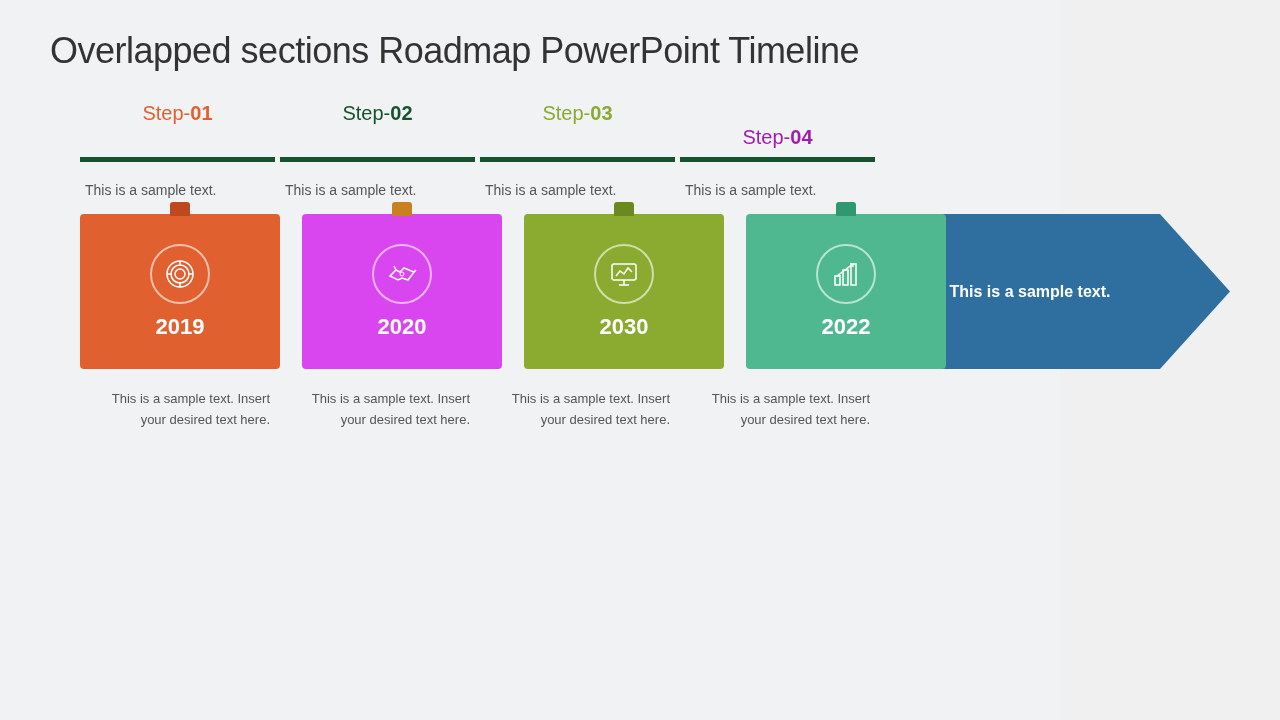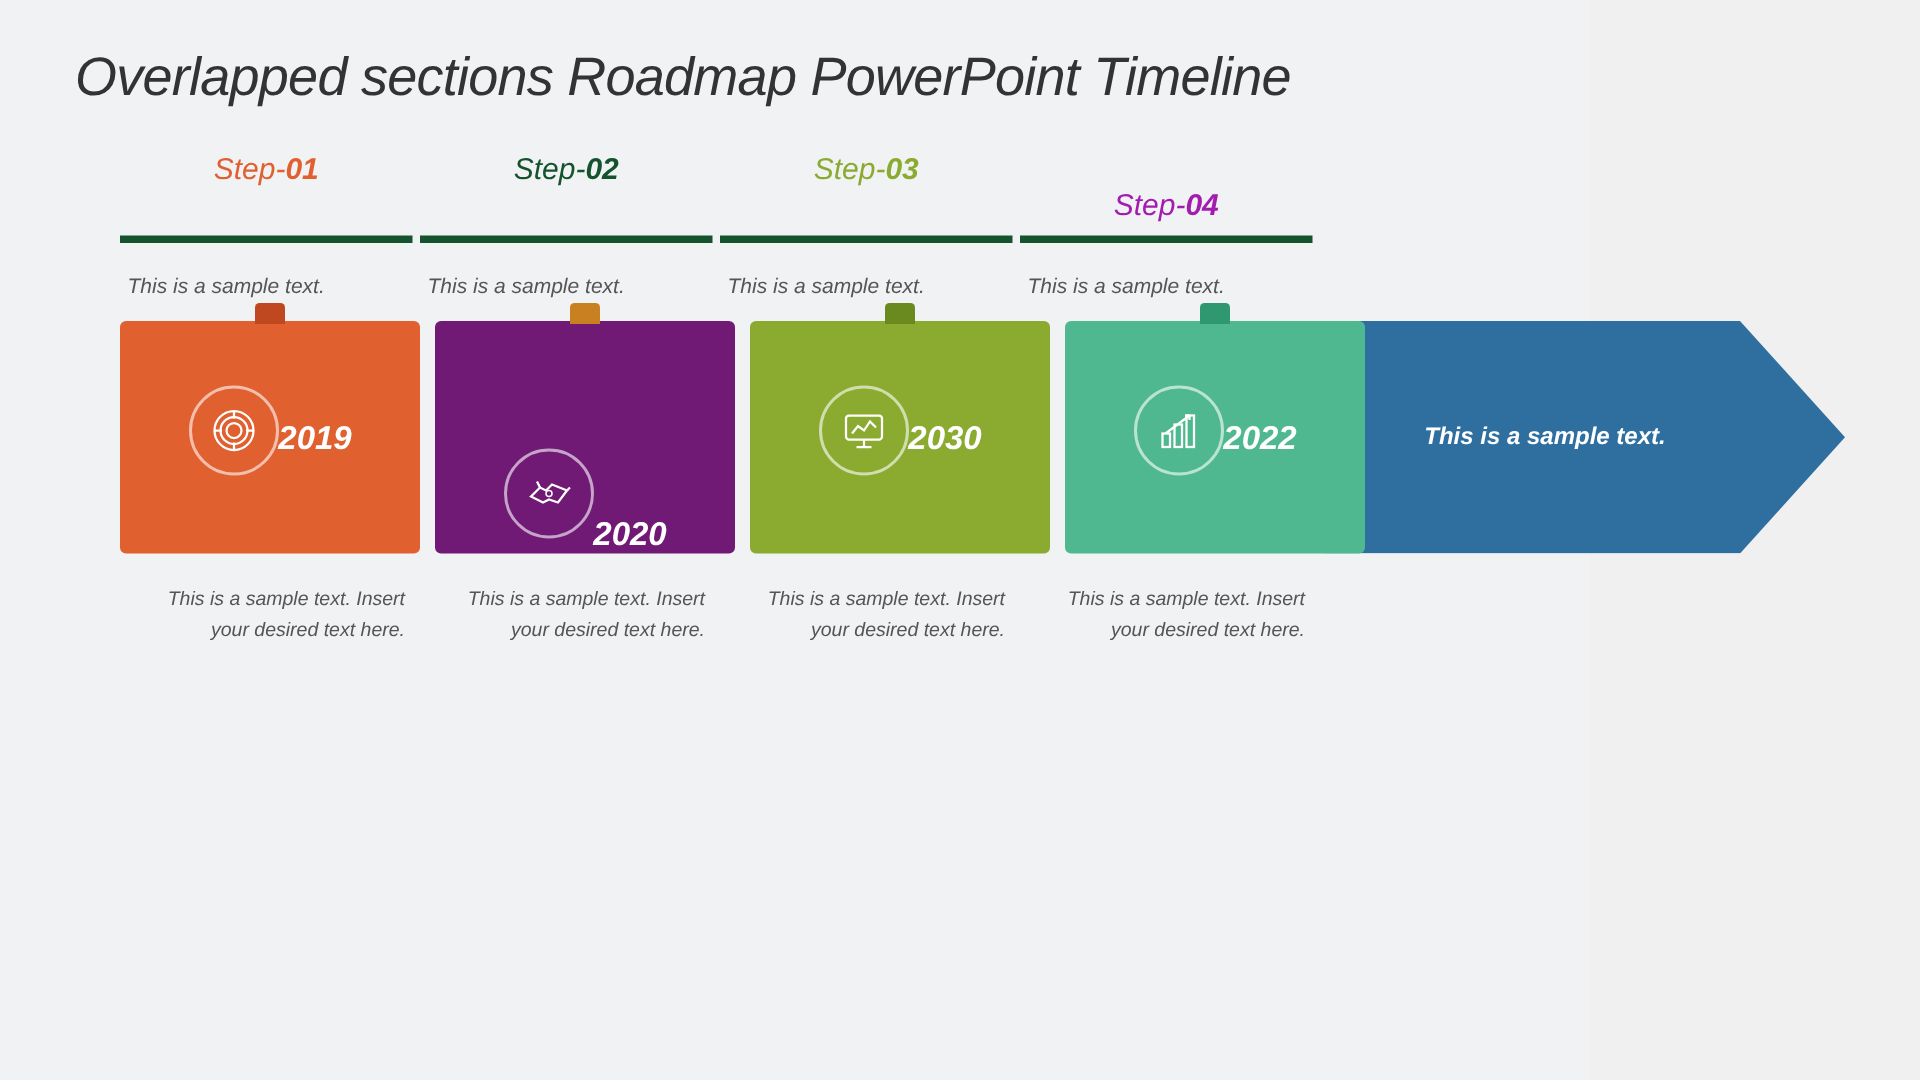--- a/index.html
+++ b/index.html
@@ -11,21 +11,20 @@
       overflow: hidden;
       position: relative;
     }
 
     .slide {
       width: 1060px;
       height: 720px;
       background: #f0f2f4;
       position: relative;
       padding: 30px 50px 20px 50px;
-      font-style: italic;
     }
 
     .title {
       font-size: 36px;
       font-weight: 300;
       color: #333;
       margin-bottom: 30px;
       letter-spacing: -0.5px;
     }
 
@@ -97,26 +96,26 @@
       left: 30px;
       display: flex;
       height: 155px;
       z-index: 2;
     }
 
     .block {
       width: 200px;
       height: 155px;
       display: flex;
-      flex-direction: row;
+      flex-direction: column;
       align-items: center;
       justify-content: center;
       color: white;
       position: relative;
-      margin-right: 10px;
+      margin-right: 22px;
       border-radius: 4px;
     }
 
     .block-icon {
       width: 60px;
       height: 60px;
       border-radius: 50%;
       border: 2px solid rgba(255,255,255,0.6);
       display: flex;
       align-items: center;
@@ -138,21 +137,21 @@
       left: 50%;
       transform: translateX(-50%);
       width: 20px;
       height: 14px;
       border-radius: 3px 3px 0 0;
     }
 
     .block-1 { background: #e06030; }
     .block-1::before { background: #c04820; }
 
-    .block-2 { background: #701a75; align-items: flex-end; }
+    .block-2 { background: #d946ef; }
     .block-2::before { background: #c88020; }
 
     .block-3 { background: #8aaa30; }
     .block-3::before { background: #6a8a20; }
 
     .block-4 { background: #50b890; text-align: center; }
     .block-4::before { background: #309870; }
 
     
     .arrow-right {

